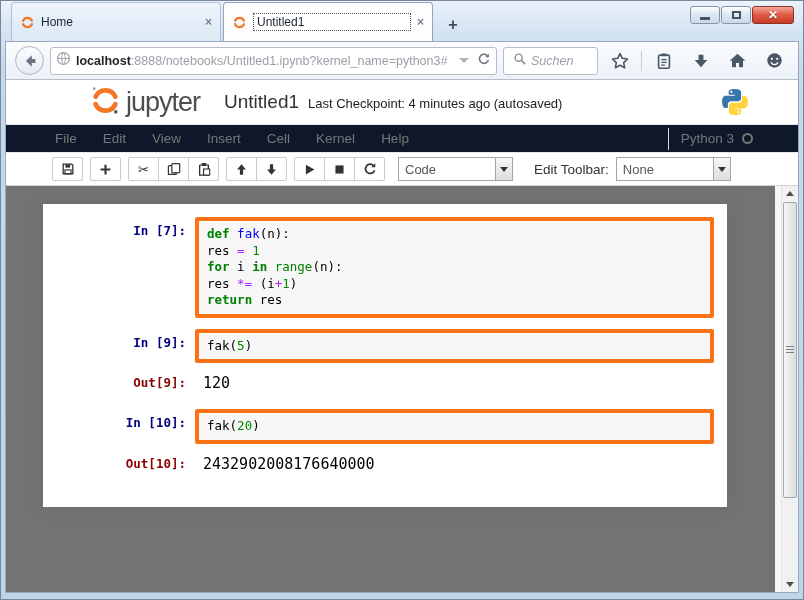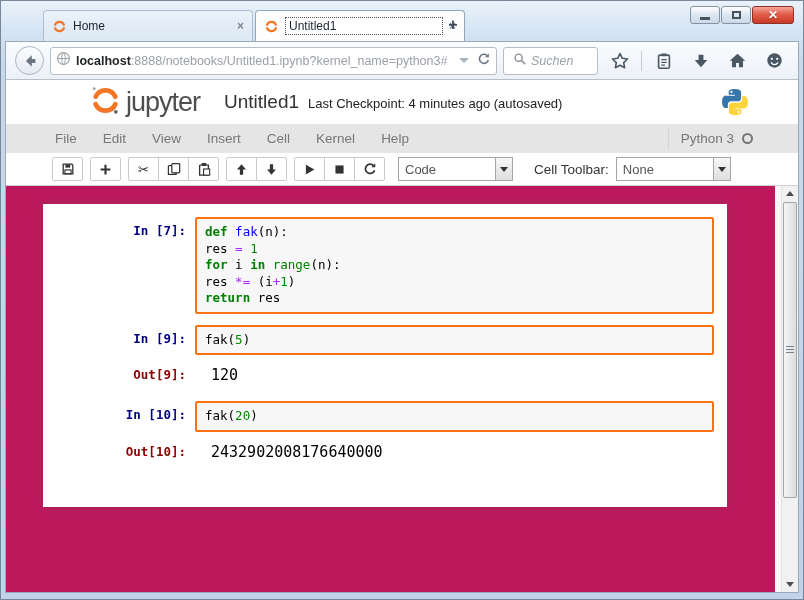--- a/index.html
+++ b/index.html
@@ -7,22 +7,22 @@
 
   
   .window { position:relative; width:804px; height:600px;
     background:linear-gradient(180deg,#eaf2fa 0%,#d8e6f4 25px,#c6d9ec 60px,#bfd3e9 100%);
     border:1px solid #77879b; }
   .chrome-inner { position:absolute; left:4px; right:4px; top:40px; bottom:6px;
     background:#fff; display:flex; flex-direction:column; border:1px solid #9aa8b8; }
 
   
   .tabbar { position:absolute; top:0; left:0; right:0; height:40px; }
-  .tab { position:absolute; bottom:0; height:31px; display:flex; align-items:center;
-    padding:0 8px; border-radius:4px 4px 0 0; font-size:12px; color:#1a2430;margin-left:32px; }
+  .tab { position:absolute; bottom:0; height:39px; display:flex; align-items:center;
+    padding:0 8px; border-radius:4px 4px 0 0; font-size:12px; color:#1a2430; }
   .tab-home { left:10px; width:210px; background:rgba(255,255,255,0.28);
     border:1px solid rgba(130,150,175,0.55); border-bottom:none; }
   .tab-active { left:222px; width:210px; background:#fdfdfe;
     border:1px solid #93a5ba; border-bottom:none;
     box-shadow:0 -1px 2px rgba(255,255,255,0.7) inset; }
   .tab .favicon { width:15px; height:15px; margin-right:6px; flex:none; }
   .tab-label { flex:1; white-space:nowrap; overflow:hidden; }
   .tab-label-box { flex:1; border:1px dotted #555; background:#fff; padding:1px 3px;
     white-space:nowrap; overflow:hidden; }
   .tab-close { flex:none; margin-left:6px; color:#7a8694; font-size:12px; font-weight:bold;
@@ -61,21 +61,21 @@
 
   
   .jp-header { height:44px; flex:none; background:#fff; display:flex; align-items:center;
     padding-left:36px; position:relative;margin-left:47px; }
   .logo-text { font-size:27px; color:#4e4e4e; letter-spacing:-1px; margin-left:5px; }
   .nb-title { font-size:19px; color:#333; margin-left:24px; }
   .checkpoint { font-size:13px; color:#222; margin-left:9px; margin-top:3px; }
   .python-logo { position:absolute; right:48px; top:7px; }
 
   
-  .jp-menubar { height:29px; flex:none; background:#e5e5e5; border-top:1px solid #e7e7e7;
+  .jp-menubar { height:29px; flex:none; background:#0f172a; border-top:1px solid #e7e7e7;
     border-bottom:1px solid #e7e7e7; display:flex; align-items:center; padding-left:36px;
     font-size:13.5px; color:#777; }
   .menu-item { padding:0 13px; line-height:27px; }
   .kernel-box { margin-left:auto; margin-right:45px; display:flex; align-items:center; gap:8px;
     border-left:1px solid #d5d5d5; padding-left:12px; height:22px; }
   .kernel-circle { width:11px; height:11px; border:2px solid #777; border-radius:50%; }
 
   
   .jp-toolbar { height:33px; flex:none; background:#fff; border-bottom:1px solid #d0d0d0;
     display:flex; align-items:center; gap:7px; padding-left:46px; }
@@ -89,33 +89,33 @@
   .win-select { width:115px; height:24px; border:1px solid #a5a5a5; background:#fff;
     display:flex; align-items:center; font-size:13px; color:#555; }
   .ws-label { flex:1; padding-left:6px; white-space:nowrap; overflow:hidden; }
   .ws-btn { width:17px; height:22px; border-left:1px solid #a5a5a5;
     background:linear-gradient(#f7f7f7,#dedede); display:flex; align-items:center; justify-content:center; }
   .ws-arrow { width:0; height:0; border-left:4px solid transparent; border-right:4px solid transparent;
     border-top:5px solid #333; }
   .ctb-label { font-size:13.5px; color:#333; margin-left:14px; }
 
   
-  .jp-content { flex:1; background:#be185d; position:relative; overflow:hidden; }
+  .jp-content { flex:1; background:#737373; position:relative; overflow:hidden; }
   .nb-container { position:absolute; left:37px; top:18px; width:684px; height:303px;
     background:#fff; box-shadow:0 0 12px 1px rgba(87,87,87,0.2); padding:13px 0; }
   .cell { display:flex; margin:0 13px 0 6px; }
   .cell.code { margin-bottom:11px; }
-  .cell.output { margin-top:-5px; margin-bottom:12px;gap:8px; }
+  .cell.output { margin-top:-5px; margin-bottom:12px; }
   .cell.selected { border:1px solid #ababab; border-radius:2px; padding:5px; margin-top:4px; }
   .prompt { width:146px; flex:none; text-align:right; padding-right:9px; padding-top:6px;
     font-family:"DejaVu Sans Mono","Liberation Mono",monospace; font-size:12.5px;
     font-weight:bold; line-height:16px; }
   .prompt.in  { color:#000080; }
   .prompt.out { color:#8b0000; }
-  .input-area { flex:1; background:#f7f7f7; border:2px solid #f97316; border-radius:2px;
+  .input-area { flex:1; background:#f7f7f7; border:4px solid #f97316; border-radius:2px;
     padding:5px 8px; font-family:"DejaVu Sans Mono","Liberation Mono",monospace;
     font-size:12.5px; line-height:16.5px; color:#000; }
   .output-text { flex:1; padding:6px 8px; font-family:"DejaVu Sans Mono","Liberation Mono",monospace;
     font-size:15px; line-height:16px; color:#000; }
   .tok-kw { color:#008000; font-weight:bold; }
   .tok-builtin { color:#008000; }
   .tok-def { color:#0000ff; }
   .tok-num { color:#008800; }
   .tok-op { color:#aa22ff; }
 
@@ -367,21 +367,21 @@
               </span>
             </button>
           </div>
         </div>
       <div class="win-select" style="margin-left:6px">
         <span class="ws-label">Code</span>
         <span class="ws-btn">
             <span class="ws-arrow"></span>
           </span>
       </div>
-      <span class="ctb-label">Cell Toolbar:</span>
+      <span class="ctb-label">Edit Toolbar:</span>
       <div class="win-select">
         <span class="ws-label">None</span>
         <span class="ws-btn">
             <span class="ws-arrow"></span>
           </span>
       </div>
     </div>
 
     <div class="jp-content">
       <div class="nb-container">

